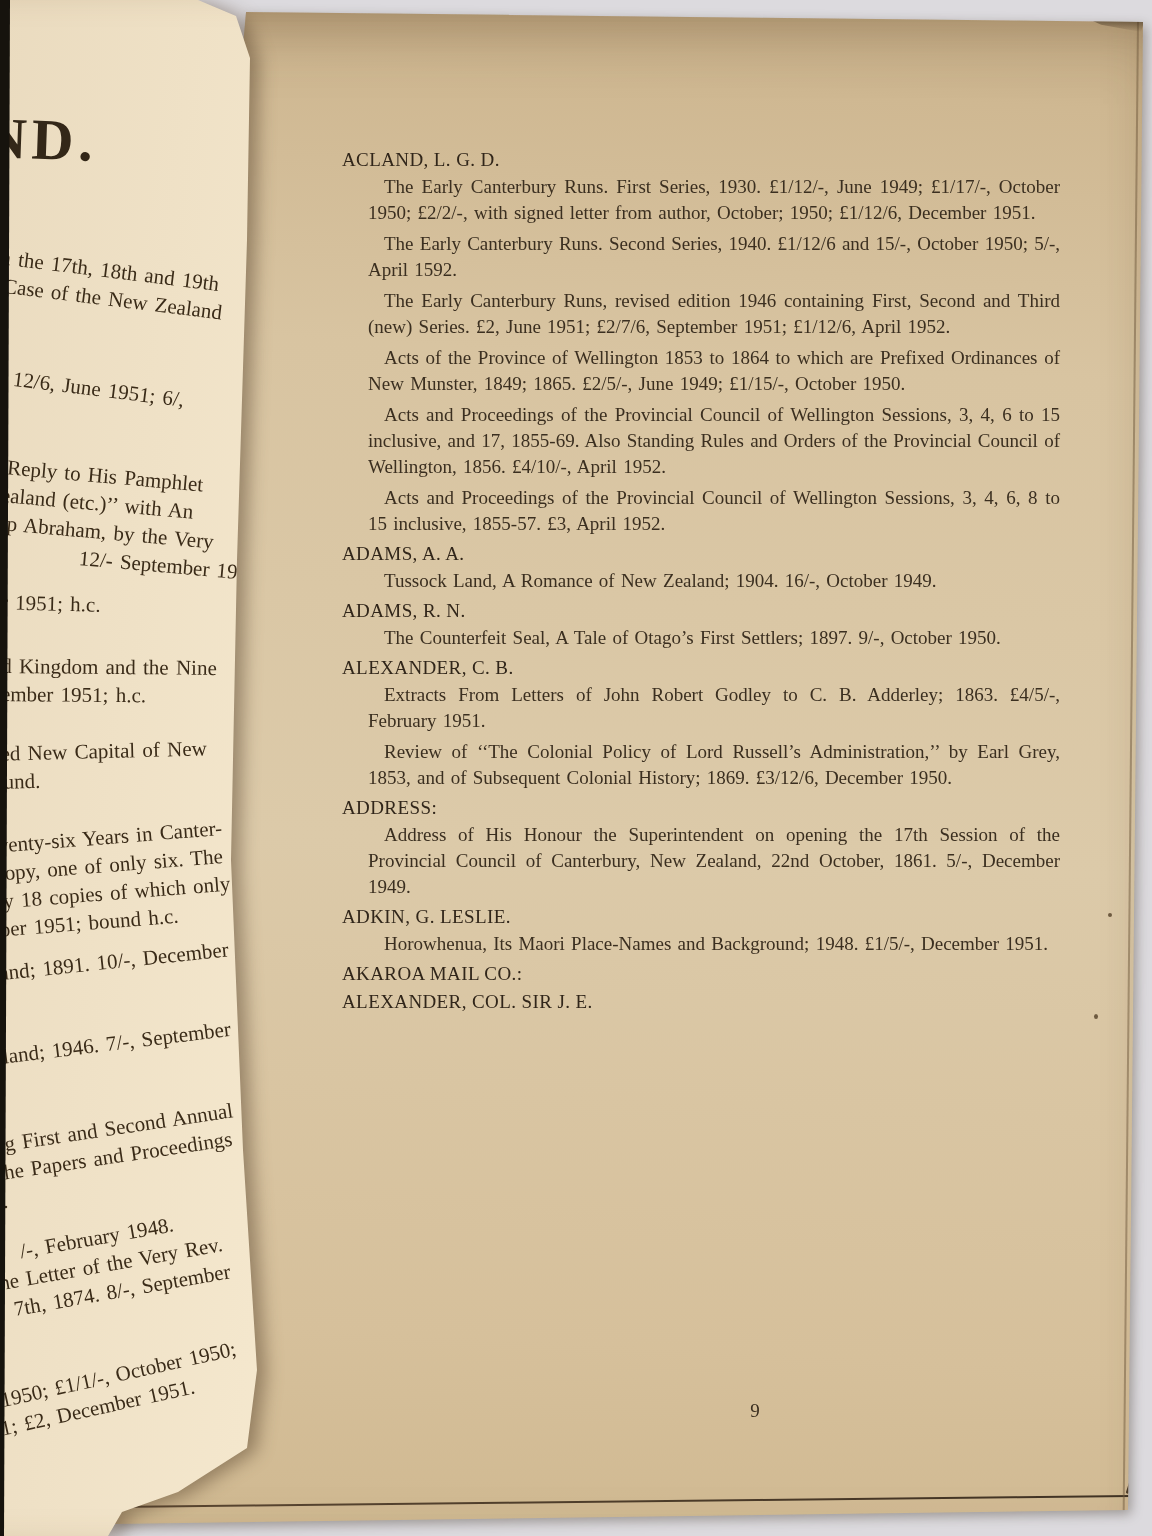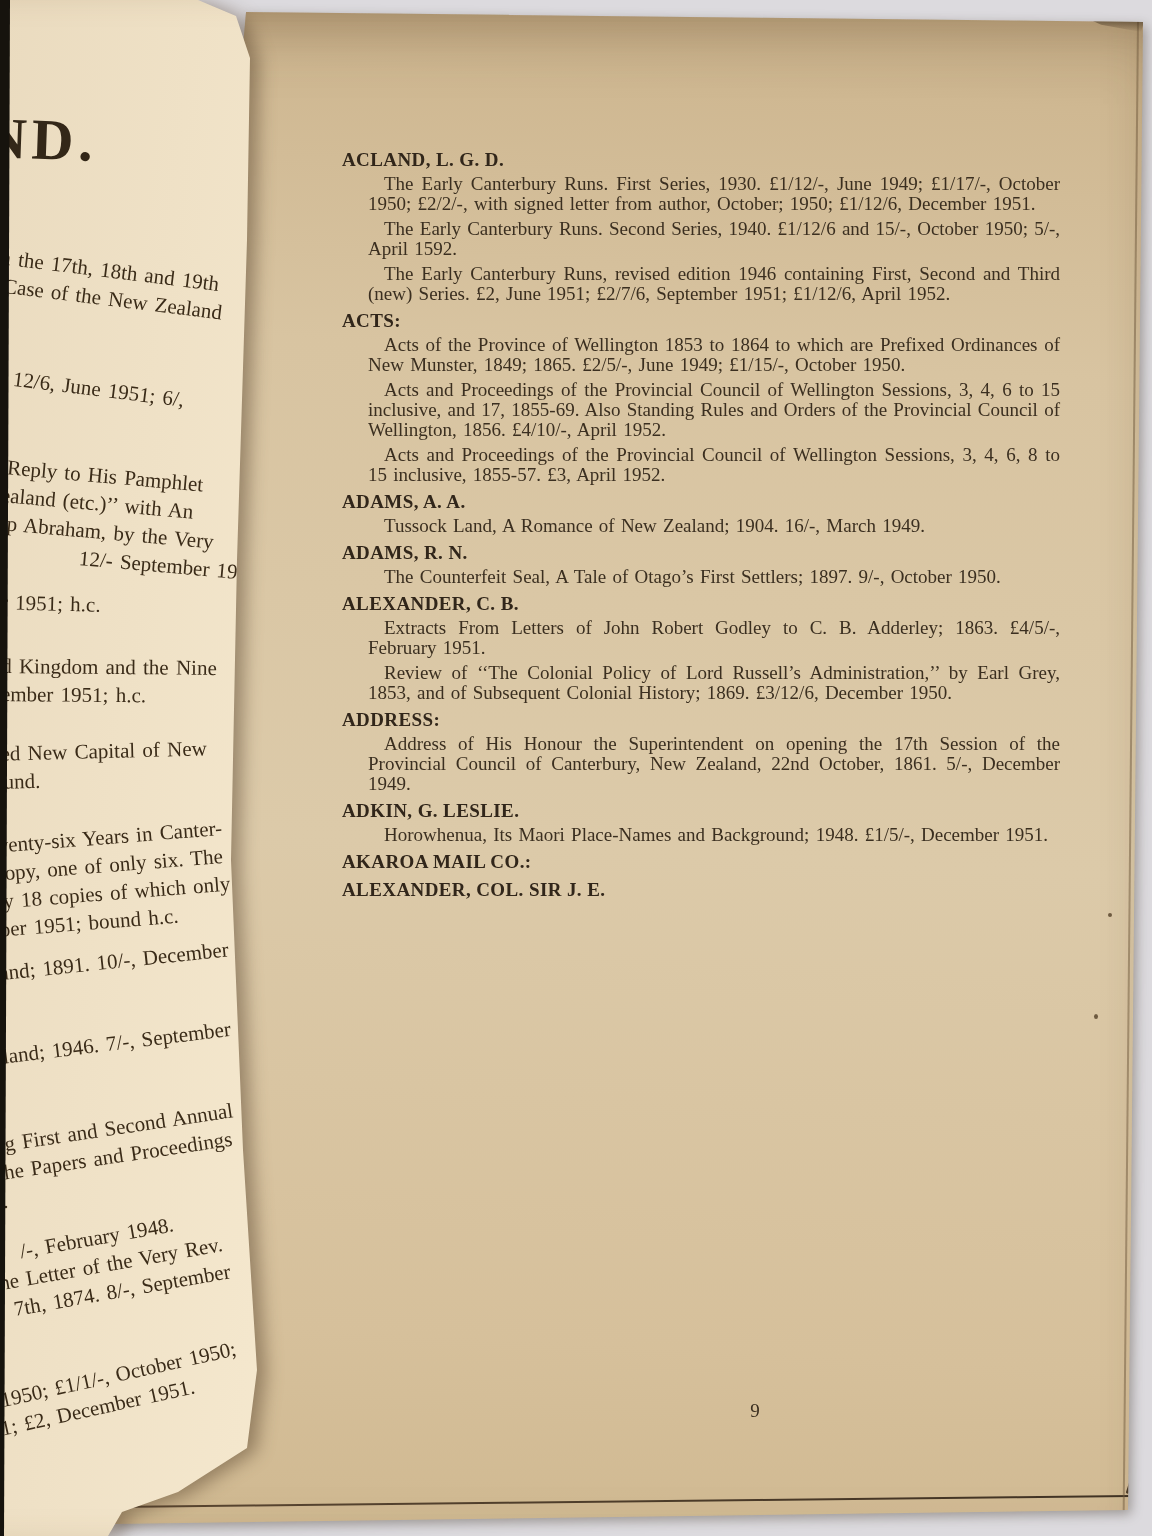--- a/index.html
+++ b/index.html
@@ -18,26 +18,26 @@
     background:linear-gradient(183deg,#c2aa84 0%,#cfb892 7%,#d8c4a1 24%,#dccaa9 55%,#d6c09b 86%,#cfb890 100%);
     box-shadow:inset 70px 0 90px -45px rgba(90,60,30,.30),
                inset 0 55px 70px -35px rgba(85,58,30,.35),
                inset -30px 0 50px -30px rgba(100,75,45,.25);
   }
   .rp-text{
     position:absolute;left:342px;top:136px;width:718px;padding-top:8px;
     font-size:19px;color:#3b2f20;
   }
   .rp-heading{
-    font-weight:bold;font-size:19px;line-height:24px;margin:4px 0 2px;
+    font-weight:normal;font-size:19px;line-height:24px;margin:4px 0 2px;
     letter-spacing:.4px;color:#31261a;
   }
   .rp-item{
     margin:0 0 5px 26px;text-indent:16px;text-align:justify;
-    line-height:20px;word-spacing:1.5px;
+    line-height:26px;word-spacing:1.5px;
   }
   .page-number{
     position:absolute;left:690px;top:1400px;width:130px;text-align:center;
     font-size:19px;color:#3b2f20;
   }
   .edge-bottom{
     position:absolute;left:110px;top:1506px;width:1026px;height:2px;
     background:linear-gradient(to right,#5a4631,#403223);
     transform:rotate(-0.62deg);transform-origin:0 0;
   }
@@ -90,27 +90,26 @@
   <div class="page-right-wrap">
     <div class="page-right">
 
       <div class="rp-text">
 
         <div class="rp-heading">ACLAND, L. G. D.</div>
         <div class="rp-item">The Early Canterbury Runs. First Series, 1930.  £1/12/-, June 1949; £1/17/-, October 1950; £2/2/-, with signed letter from author, October; 1950; £1/12/6, December 1951.</div>
         <div class="rp-item">The Early Canterbury Runs. Second Series, 1940.  £1/12/6 and 15/-, October 1950; 5/-, April 1592.</div>
         <div class="rp-item">The Early Canterbury Runs, revised edition 1946 containing First, Second and Third (new) Series.  £2, June 1951; £2/7/6, September 1951; £1/12/6, April 1952.</div>
 
-        <div class="rp-heading">ACTS:</div>
         <div class="rp-item">Acts of the Province of Wellington 1853 to 1864 to which are Prefixed Ordinances of New Munster, 1849; 1865.  £2/5/-, June 1949; £1/15/-, October 1950.</div>
         <div class="rp-item">Acts and Proceedings of the Provincial Council of Wellington Sessions, 3, 4, 6 to 15 inclusive, and 17, 1855-69.  Also Standing Rules and Orders of the Provincial Council of Wellington, 1856. £4/10/-, April 1952.</div>
         <div class="rp-item">Acts and Proceedings of the Provincial Council of Wellington Sessions, 3, 4, 6, 8 to 15 inclusive, 1855-57.  £3, April 1952.</div>
 
         <div class="rp-heading">ADAMS, A. A.</div>
-        <div class="rp-item">Tussock Land, A Romance of New Zealand; 1904.  16/-, March 1949.</div>
+        <div class="rp-item">Tussock Land, A Romance of New Zealand; 1904.  16/-, October 1949.</div>
 
 
         <div class="rp-heading">ADAMS, R. N.</div>
         <div class="rp-item">The Counterfeit Seal, A Tale of Otago’s First Settlers; 1897. 9/-, October 1950.</div>
 
         <div class="rp-heading">ALEXANDER, C. B.</div>
         <div class="rp-item">Extracts From Letters of John Robert Godley to C. B. Adderley; 1863.  £4/5/-, February 1951.</div>
         <div class="rp-item">Review of ‘‘The Colonial Policy of Lord Russell’s Administration,’’ by Earl Grey, 1853, and of Subsequent Colonial History; 1869. £3/12/6, December 1950.</div>
 
         <div class="rp-heading">ADDRESS:</div>

